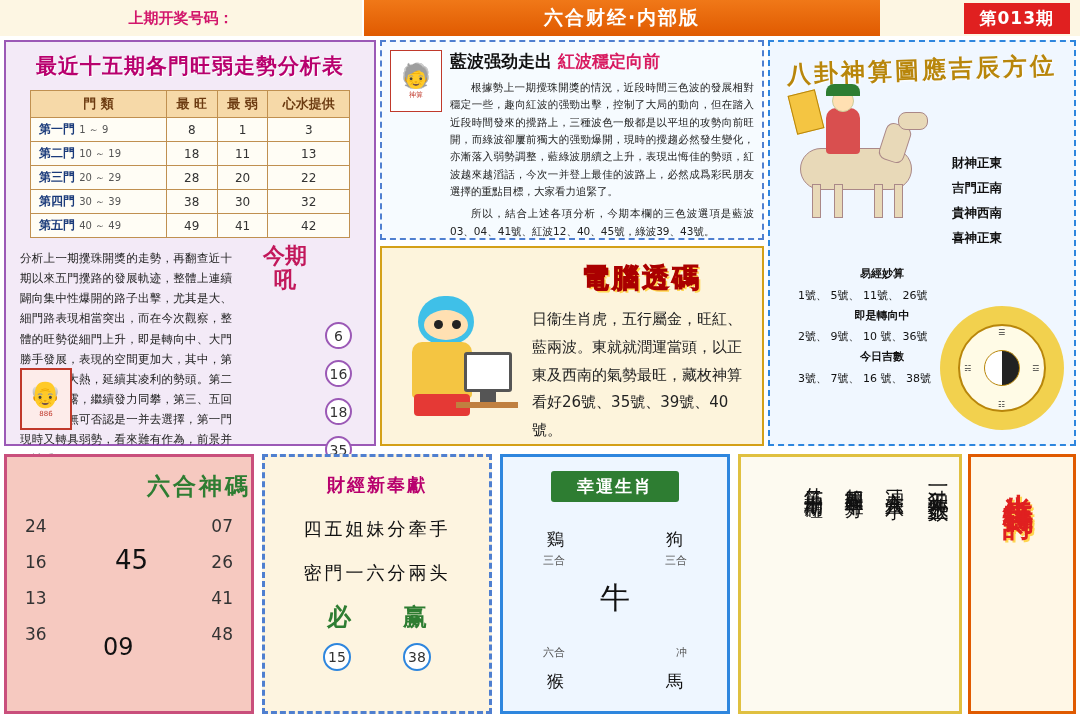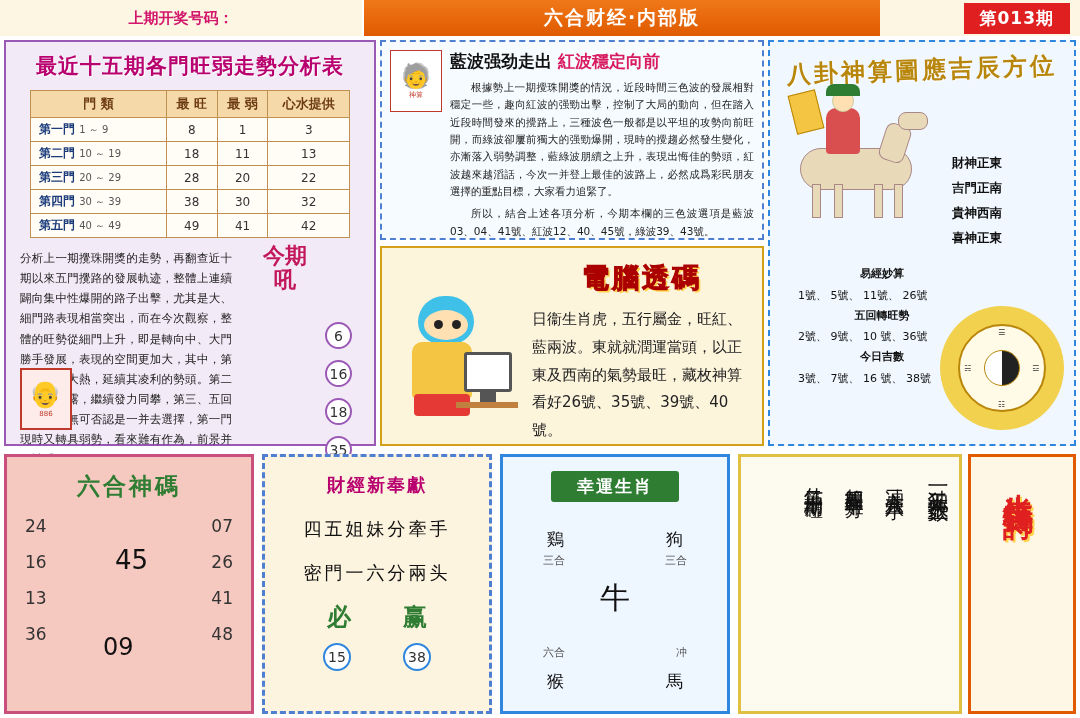--- a/index.html
+++ b/index.html
@@ -182,21 +182,21 @@
     background: linear-gradient(90deg,#fff 0 50%, #222 50% 100%); border: 1px solid #b8860b;}
   .tri { position: absolute; font-size: 8px; color: #333; }
 
   
   .row2 { position: absolute; left: 0; top: 450px; width: 1080px; height: 268px; display: flex; }
 
   .p1 {
     width: 250px; margin: 4px; border: 3px solid #c94f7c; background: #f6c9c0;
     position: relative;
   }
-  .p1-title { text-align: center; color: #2e7d32; font-size: 23px; font-weight: bold; margin-top: 14px; letter-spacing: 3px; }
+  .p1-title { text-align: right; color: #2e7d32; font-size: 23px; font-weight: bold; margin-top: 14px; letter-spacing: 3px; }
   .p1-grid { margin: 14px 18px 0; display: grid; grid-template-columns: 1fr 1fr; row-gap: 16px; }
   .p1-grid div { font-size: 17px; color: #333; }
   .p1-grid div:nth-child(even) { text-align: right; }
   .p1-big { position: absolute; left: 108px; top: 88px; font-size: 26px; color: #111; }
 
   .p2 {
     width: 230px; margin: 4px; border: 3px dashed #4f7fd0; background: #fdf4e0;
   }
   .p2-title { text-align: center; color: #b8006e; font-size: 18px; font-weight: bold; margin-top: 16px; letter-spacing: 2px; }
   .p2-l { text-align: center; font-size: 18px; color: #111; margin-top: 20px; letter-spacing: 3px; }
@@ -385,21 +385,21 @@
     <div class="c-dirs">
       <div>財神正東</div>
       <div>吉門正南</div>
       <div>貴神西南</div>
       <div>喜神正東</div>
     </div>
 
     <div class="c-mid">
       <div class="hd">易經妙算</div>
       <div>1號、  5號、 11號、 26號</div>
-      <div class="hd">五回轉旺勢</div>
+      <div class="hd">即是轉向中</div>
       <div>2號、  9號、 10 號、36號</div>
       <div class="hd">今日吉數</div>
       <div>3號、  7號、 16 號、 38號</div>
     </div>
 
     <div class="bagua-wrap">
       <div class="bagua-flower"></div>
       <div class="bagua-ring"></div>
       <div class="yy"></div>
       <span class="tri" style="left:58px;top:22px">☰</span>

